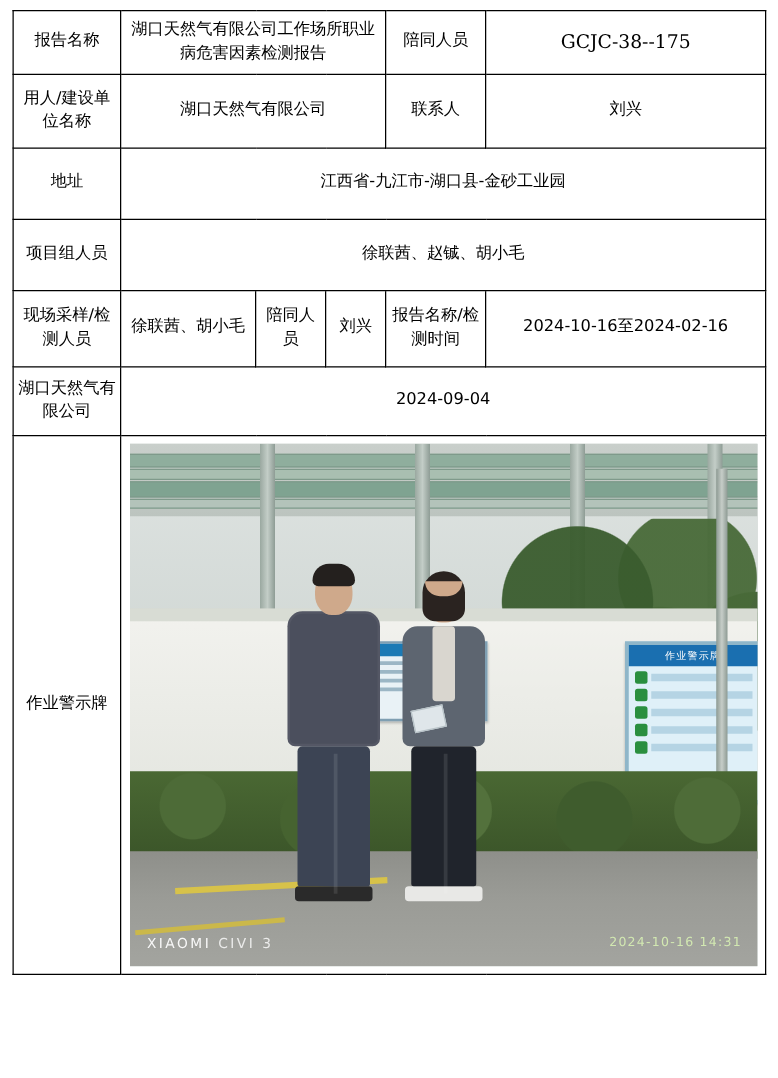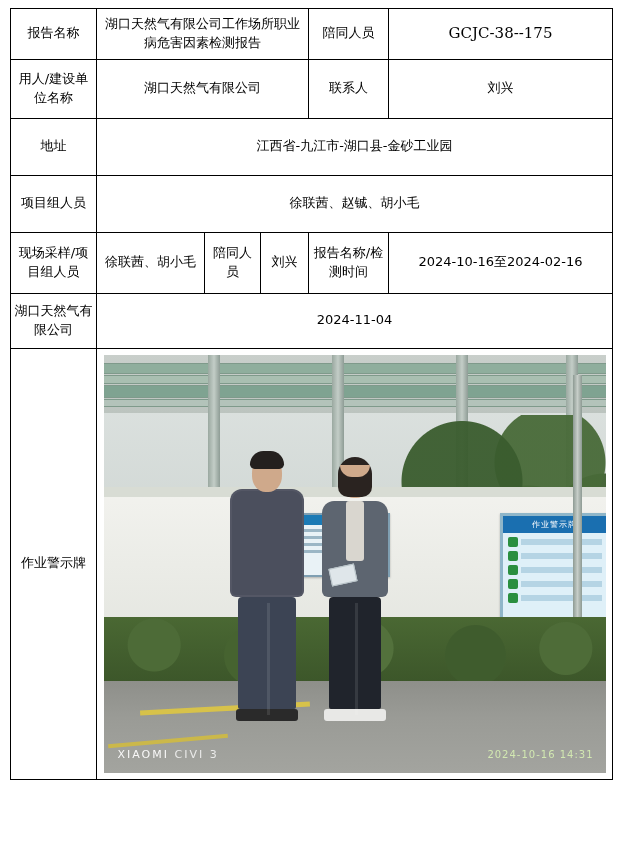--- a/index.html
+++ b/index.html
@@ -319,30 +319,30 @@
       </tr>
       <tr>
         <td class="lbl" style="height:44px">地址</td>
         <td colspan="5" class="val-big">江西省-九江市-湖口县-金砂工业园</td>
       </tr>
       <tr>
         <td class="lbl" style="height:44px">项目组人员</td>
         <td colspan="5" class="val-big">徐联茜、赵铖、胡小毛</td>
       </tr>
       <tr>
-        <td class="lbl" style="height:48px">现场采样/项目组人员</td>
+        <td class="lbl" style="height:48px">现场采样/检测人员</td>
         <td class="val-big">徐联茜、胡小毛</td>
         <td class="lbl">陪同人员</td>
         <td class="val-big">刘兴</td>
         <td class="lbl">报告名称/检测时间</td>
         <td class="nowrap-small">2024-10-16至2024-02-16</td>
       </tr>
       <tr>
         <td class="lbl" style="height:42px">湖口天然气有限公司</td>
-        <td colspan="5" class="val-big">2024-11-04</td>
+        <td colspan="5" class="val-big">2024-09-04</td>
       </tr>
       <tr>
         <td class="lbl photo-label-cell">作业警示牌</td>
         <td colspan="5" class="photo-cell">
           <div class="photo">
             <div class="sky"></div>
             <div class="pipe-rack">
               <div class="pipe p1"></div>
               <div class="pipe p2"></div>
               <div class="pipe p3"></div>

